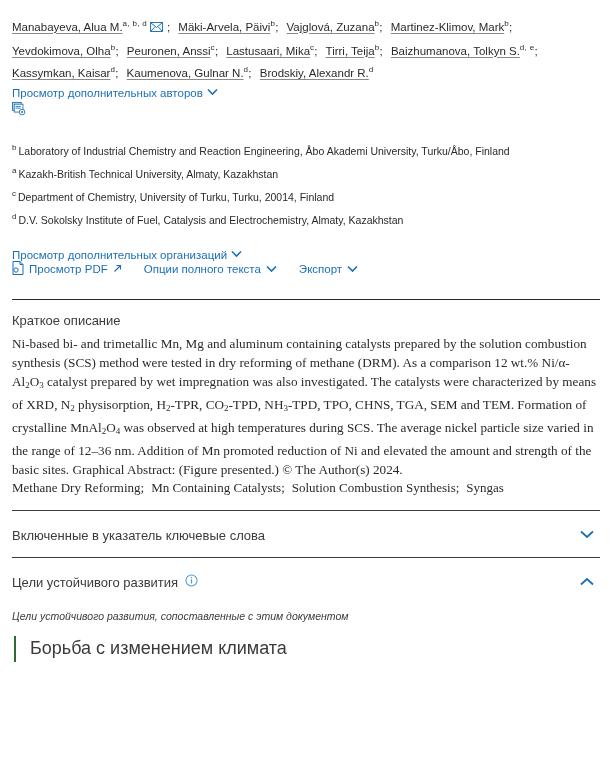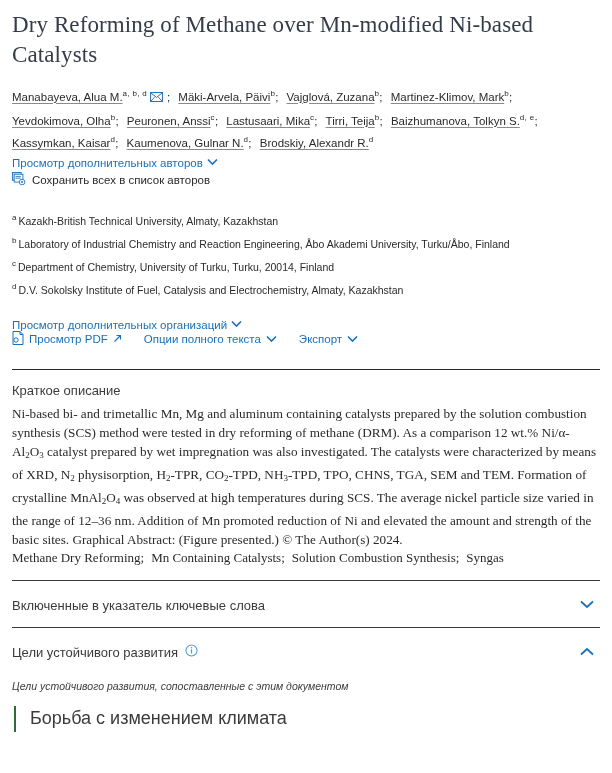--- a/index.html
+++ b/index.html
@@ -152,21 +152,20 @@
     color: #3b3b3b;
     line-height: 24px;
     font-weight: 400;
   }
 </style>
 </head>
 <body>
 
 <div class="page">
 
-  <h1 class="title">Dry Reforming of Methane over Mn-modified Ni-based Catalysts</h1>
 
   <div class="authors" id="author-list"><span class="author"><span class="author-name">Manabayeva, Alua M.</span><span class="sup">a, b, d</span><span class="mail-icon"><svg width="13" height="10" viewBox="0 0 14 11">
             <rect x="0.5" y="0.5" width="13" height="10" fill="#ffffff" stroke="#1a70b8" stroke-width="1.1"></rect>
             <path d="M0.8 0.9 L7 6 L13.2 0.9" fill="none" stroke="#1a70b8" stroke-width="1.1"></path>
             <path d="M0.8 10.1 L5 5.6 M13.2 10.1 L9 5.6" fill="none" stroke="#1a70b8" stroke-width="1"></path>
           </svg></span><span class="sep">;</span></span> <span class="author"><span class="author-name">Mäki-Arvela, Päivi</span><span class="sup">b</span><span class="sep">;</span></span> <span class="author"><span class="author-name">Vajglová, Zuzana</span><span class="sup">b</span><span class="sep">;</span></span> <span class="author"><span class="author-name">Martinez-Klimov, Mark</span><span class="sup">b</span><span class="sep">;</span></span> <span class="author"><span class="author-name">Yevdokimova, Olha</span><span class="sup">b</span><span class="sep">;</span></span> <span class="author"><span class="author-name">Peuronen, Anssi</span><span class="sup">c</span><span class="sep">;</span></span> <span class="author"><span class="author-name">Lastusaari, Mika</span><span class="sup">c</span><span class="sep">;</span></span> <span class="author"><span class="author-name">Tirri, Teija</span><span class="sup">b</span><span class="sep">;</span></span> <span class="author"><span class="author-name">Baizhumanova, Tolkyn S.</span><span class="sup">d, e</span><span class="sep">;</span></span> <span class="author"><span class="author-name">Kassymkan, Kaisar</span><span class="sup">d</span><span class="sep">;</span></span> <span class="author"><span class="author-name">Kaumenova, Gulnar N.</span><span class="sup">d</span><span class="sep">;</span></span> <span class="author"><span class="author-name">Brodskiy, Alexandr R.</span><span class="sup">d</span></span> </div>
 
   <div class="link-row">
     <span class="link">Просмотр дополнительных авторов</span><span class="chev-sm"><svg width="11" height="8" viewBox="0 0 11 8">
           <path d="M1 1.5 L5.5 6 L10 1.5" fill="none" stroke="#1a70b8" stroke-width="1.6"></path>
@@ -177,26 +176,25 @@
     <span>
       <svg width="14" height="14" viewBox="0 0 16 16">
         <rect x="0.5" y="0.5" width="10" height="9" fill="#cfe3f3" stroke="#1a70b8"></rect>
         <rect x="2.5" y="2.5" width="10" height="9" fill="#ffffff" stroke="#1a70b8"></rect>
         <line x1="4" y1="5" x2="10" y2="5" stroke="#1a70b8"></line>
         <line x1="4" y1="7" x2="10" y2="7" stroke="#1a70b8"></line>
         <circle cx="11.5" cy="11.5" r="3.2" fill="#ffffff" stroke="#1a70b8"></circle>
         <circle cx="11.5" cy="11.5" r="1.1" fill="#1a70b8"></circle>
       </svg>
     </span>
-    <span>Сохранить всех в список авторов</span>
   </div>
 
   <div class="affils" id="affil-list">
+      <div class="affil"><span class="mark">b</span><span>Laboratory of Industrial Chemistry and Reaction Engineering, Åbo Akademi University, Turku/Åbo, Finland</span></div>
       <div class="affil"><span class="mark">a</span><span>Kazakh-British Technical University, Almaty, Kazakhstan</span></div>
-      <div class="affil"><span class="mark">b</span><span>Laboratory of Industrial Chemistry and Reaction Engineering, Åbo Akademi University, Turku/Åbo, Finland</span></div>
       <div class="affil"><span class="mark">c</span><span>Department of Chemistry, University of Turku, Turku, 20014, Finland</span></div>
       <div class="affil"><span class="mark">d</span><span>D.V. Sokolsky Institute of Fuel, Catalysis and Electrochemistry, Almaty, Kazakhstan</span></div>
     </div>
   <div class="link-row affil-more">
     <span class="link">Просмотр дополнительных организаций</span><span class="chev-sm"><svg width="11" height="8" viewBox="0 0 11 8">
           <path d="M1 1.5 L5.5 6 L10 1.5" fill="none" stroke="#1a70b8" stroke-width="1.6"></path>
         </svg></span>
   </div>
 
   <div class="actions">

